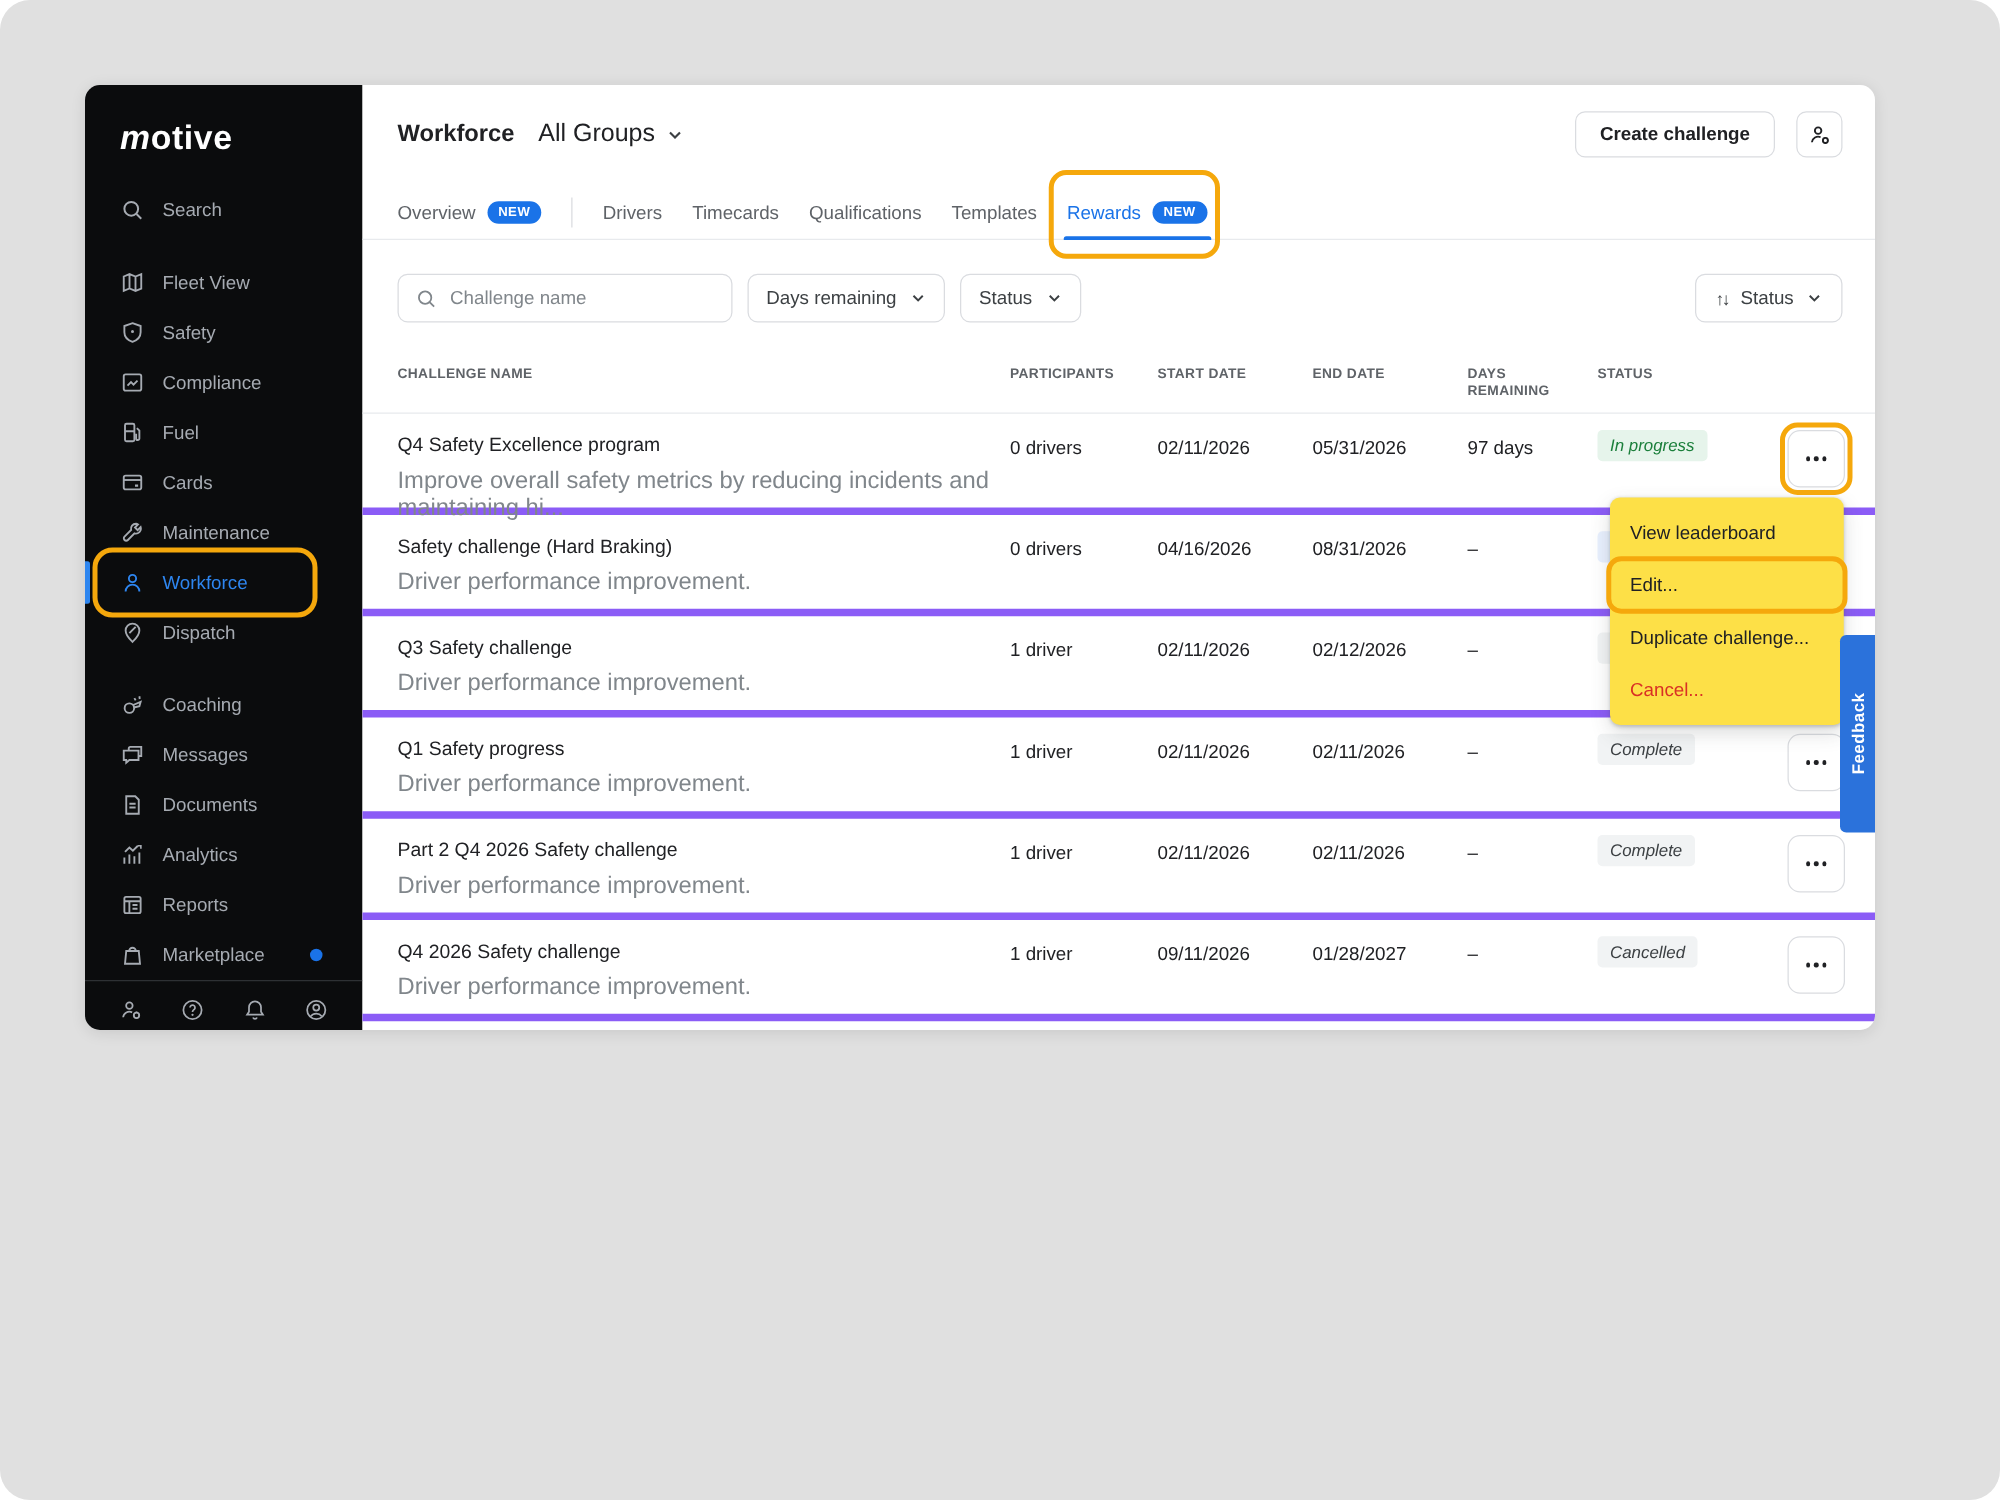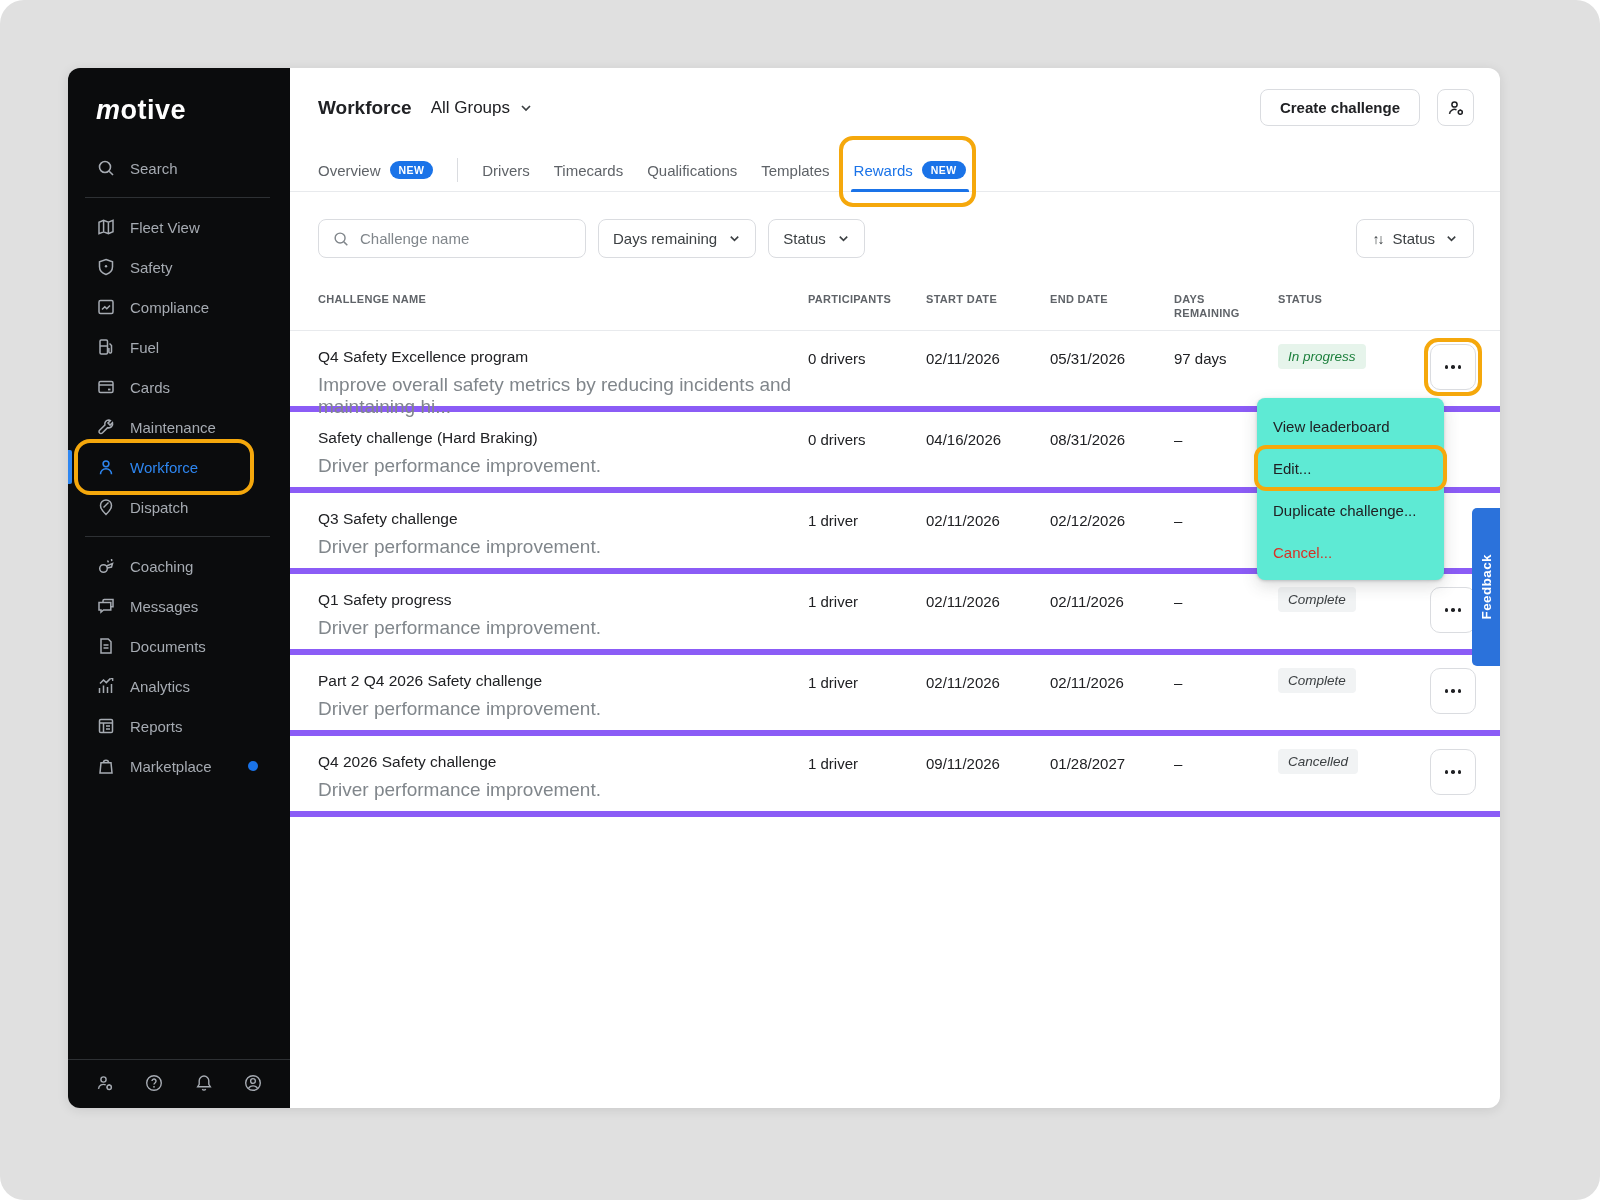--- a/index.html
+++ b/index.html
@@ -1,19 +1,19 @@
 <!DOCTYPE html>
 <html><head>
 <meta charset="utf-8">
 <style>
   * { box-sizing: border-box; margin: 0; padding: 0; }
   html,body { width:1600px; height:1200px; background:#ffffff; font-family:"Liberation Sans", sans-serif; }
   .canvas { position:relative; width:1600px; height:1200px; background:#E0E0E0; border-radius:24px; overflow:hidden; }
 
-  .app { position:absolute; left:68px; top:68px; width:1432px; height:1040px; display:flex;
+  .app { position:absolute; left:68px; top:68px; width:1432px; height:756px; display:flex;
          border-radius:12px; overflow:hidden; box-shadow:0 2px 12px rgba(0,0,0,.10); }
 
   
   .sidebar { width:222px; flex-shrink:0; background:#0B0C0D; display:flex; flex-direction:column; }
   .logo { padding:27px 0 0 28px; color:#fff; font-size:27px; font-weight:700; letter-spacing:.5px; }
   .logo .m { font-style:italic; }
   .side-search { display:flex; align-items:center; gap:14px; padding:10px 28px; margin-top:22px;
                  color:#A6ABB2; font-size:15px; cursor:pointer; }
   .side-divider { height:1px; background:#2E3134; margin:9px 20px 9px 17px; }
   .nav-item { display:flex; align-items:center; gap:14px; padding:10px 28px; color:#A6ABB2;
@@ -24,21 +24,21 @@
                              background:#2E86F0; border-radius:0 2px 2px 0; }
   .dot { width:10px; height:10px; border-radius:50%; background:#1A73E8; margin-left:22px; }
   .sidebar-bottom { margin-top:auto; border-top:1px solid #2E3134; display:flex; align-items:center;
                     justify-content:space-between; padding:13px 27px 15px; color:#A6ABB2; }
   .sidebar-bottom .bicon { cursor:pointer; display:flex; }
 
   
   .content { flex:1; background:#fff; position:relative; color:#202124; }
   .page-header { display:flex; align-items:center; padding:21px 26px 0 28px; }
   .page-title { font-size:19px; font-weight:700; }
-  .group-selector { display:flex; align-items:center; gap:9px; margin-left:19px; font-size:17px;
+  .group-selector { display:flex; align-items:center; gap:9px; margin-left:19px; font-size:20px;
                     color:#202124; cursor:pointer; }
   .header-spacer { flex:1; }
   .btn { height:37px; border:1px solid #DADCE0; border-radius:8px; background:#fff; display:flex;
          align-items:center; justify-content:center; font-size:15px; font-weight:700; color:#202124;
          cursor:pointer; font-family:inherit; }
   .btn-create { padding:0 19px; }
   .btn-icon { width:37px; margin-left:17px; font-weight:400; }
 
   .tabs { display:flex; align-items:center; gap:24px; padding:0 28px; margin-top:23px; height:43px;
           border-bottom:1px solid #E8EAED; }
@@ -73,21 +73,21 @@
   .badge.green { color:#1B7F3B; background:#E6F4EB; }
   .badge.gray  { color:#3C4043; background:#F1F3F4; }
   .badge.blue  { color:#1967D2; background:#E8F0FE; }
   .c-action { display:flex; justify-content:flex-end; }
   .menu-btn-wrap { position:relative; margin-top:-3px; }
   .menu-btn { width:46px; height:46px; border:1px solid #DADCE0; border-radius:10px; background:#fff;
               display:flex; align-items:center; justify-content:center; gap:3px; cursor:pointer; }
   .menu-btn i { width:3.5px; height:3.5px; border-radius:50%; background:#202124; }
 
   
-  .dropdown { position:absolute; left:967px; top:330px; width:187px; background:#5eead4; border-radius:8px;
+  .dropdown { position:absolute; left:998px; top:330px; width:187px; background:#fde047; border-radius:8px;
               box-shadow:0 1px 3px rgba(60,64,67,.25), 0 6px 16px rgba(60,64,67,.18); padding:7px 0;
               z-index:20; }
   .menu-item { height:42px; display:flex; align-items:center; padding:0 16px; font-size:15px;
                color:#202124; cursor:pointer; position:relative; }
   .menu-item.danger { color:#D93025; }
 
   
   .feedback { position:absolute; right:0; top:440px; width:28px; height:158px; background:#2B72DB;
               border-radius:5px 0 0 5px; z-index:30; display:flex; align-items:center; justify-content:center;
               cursor:pointer; }

